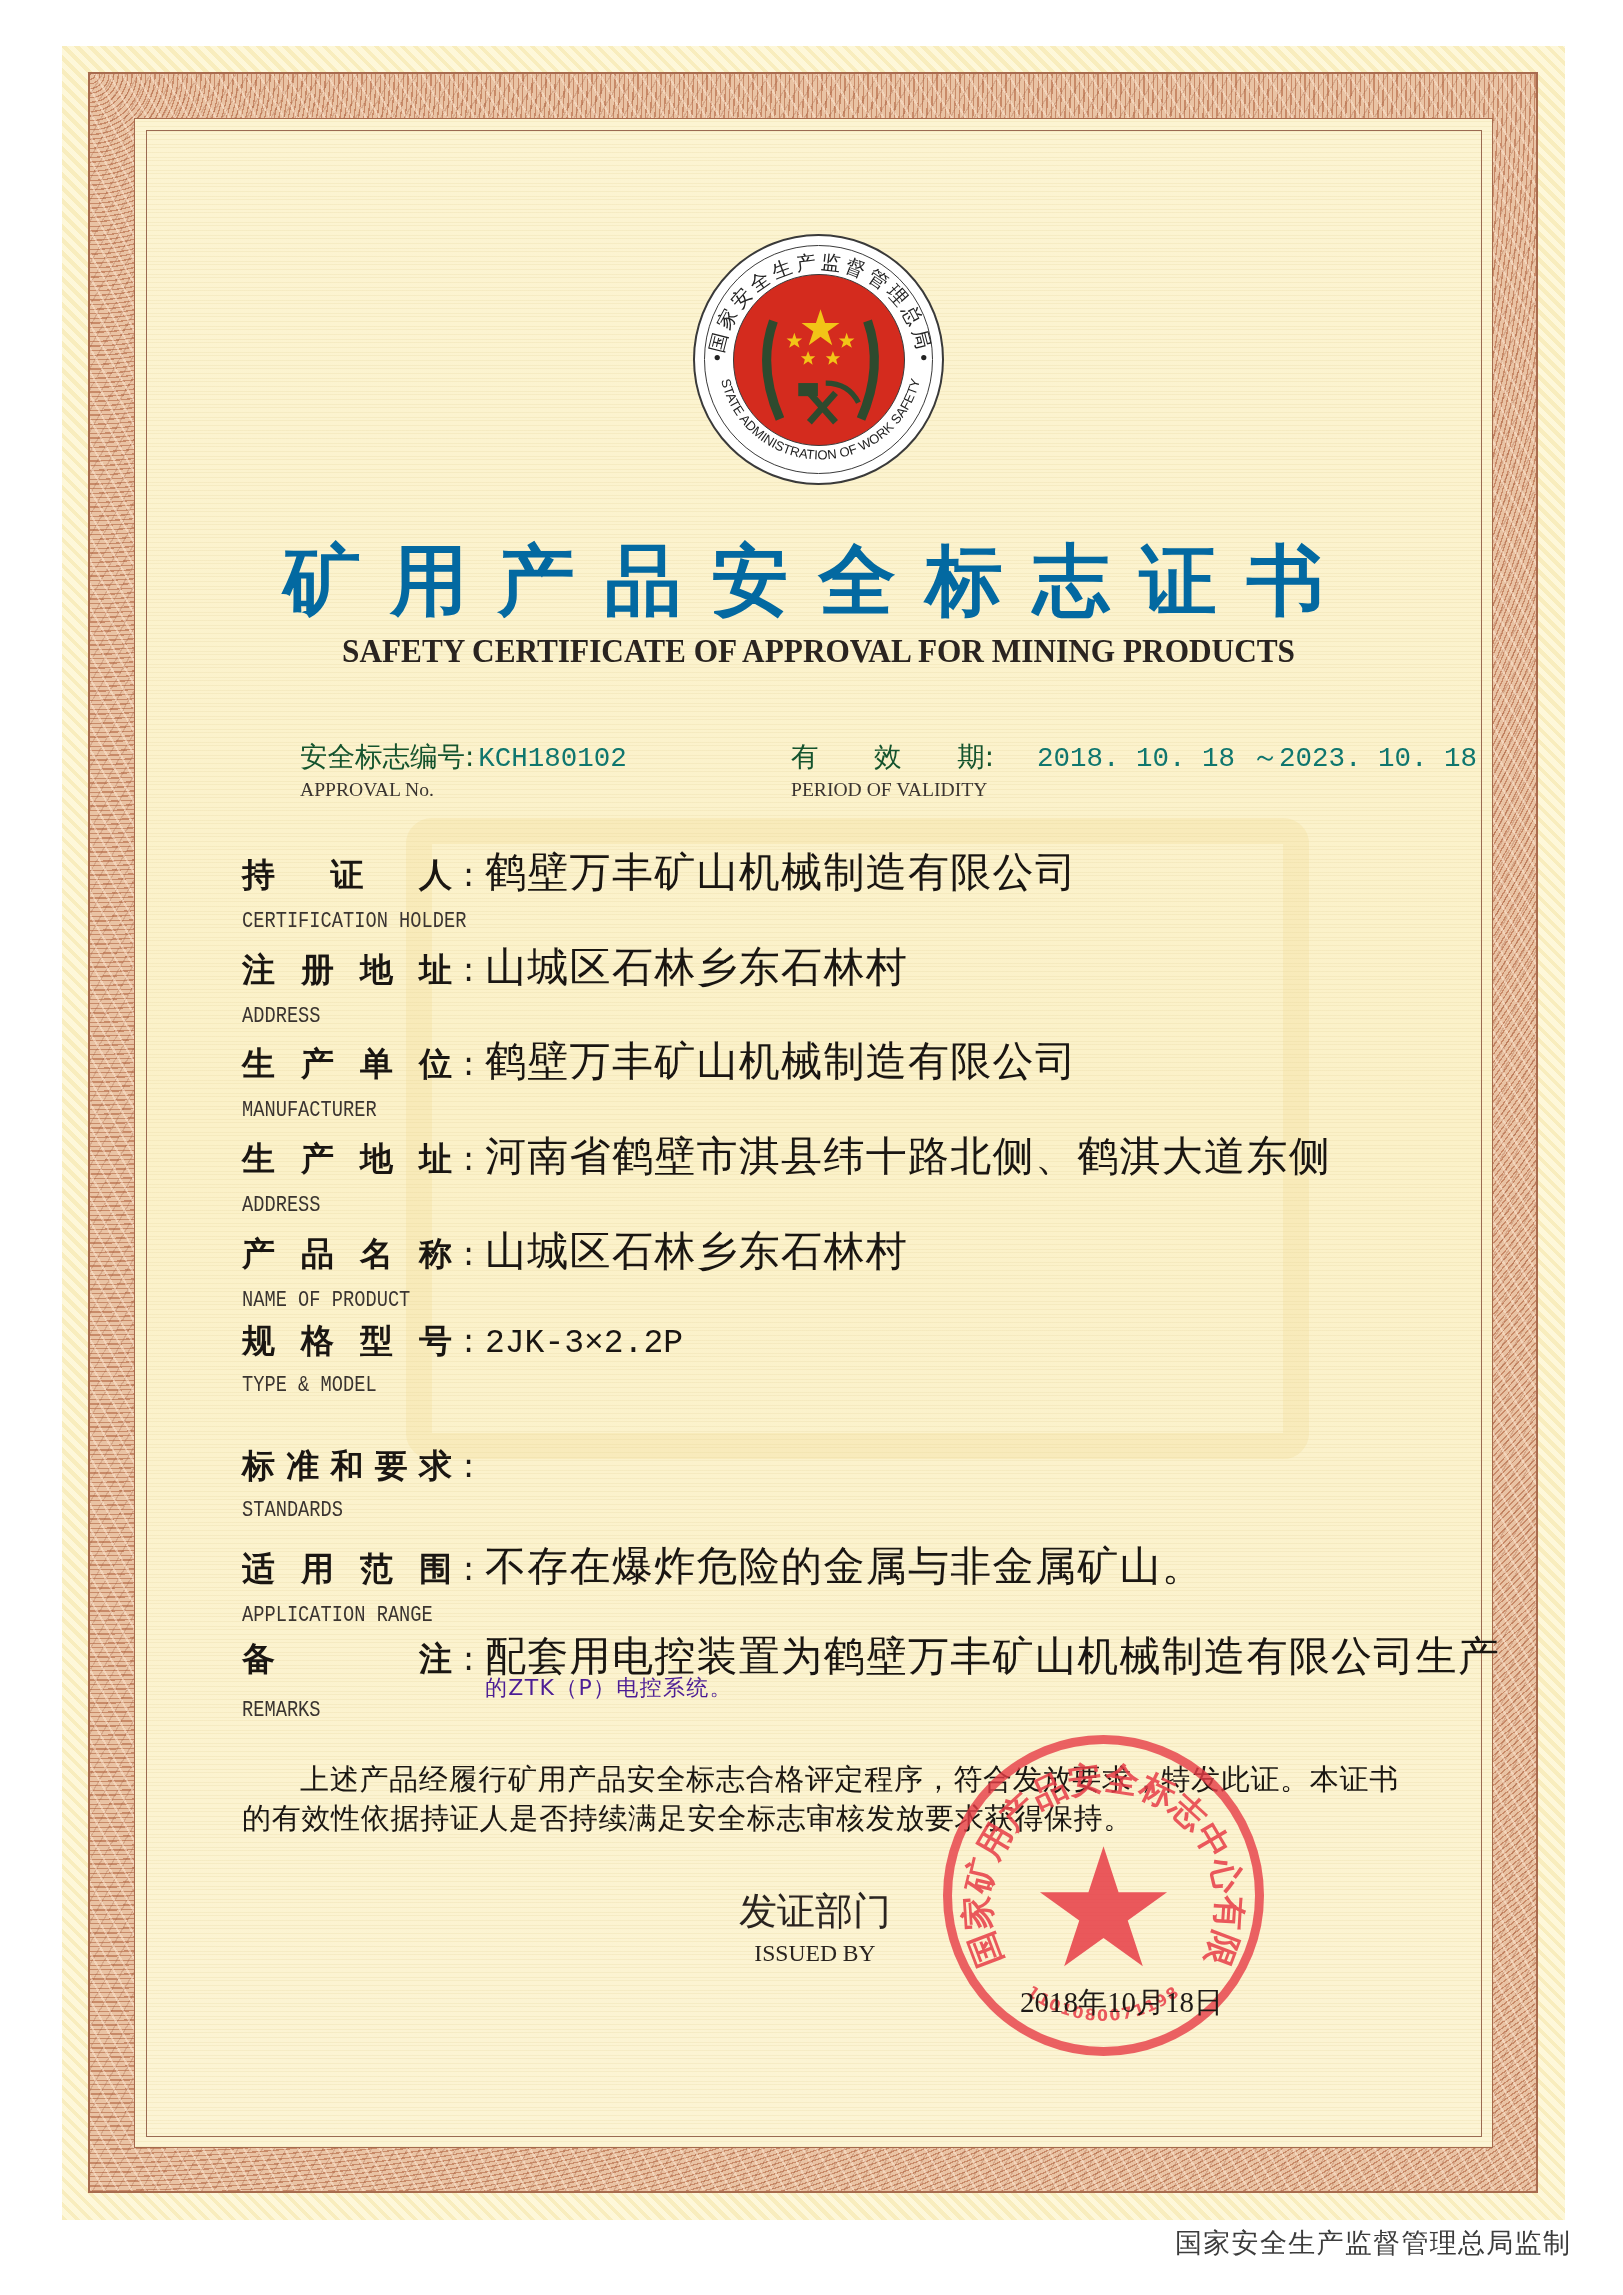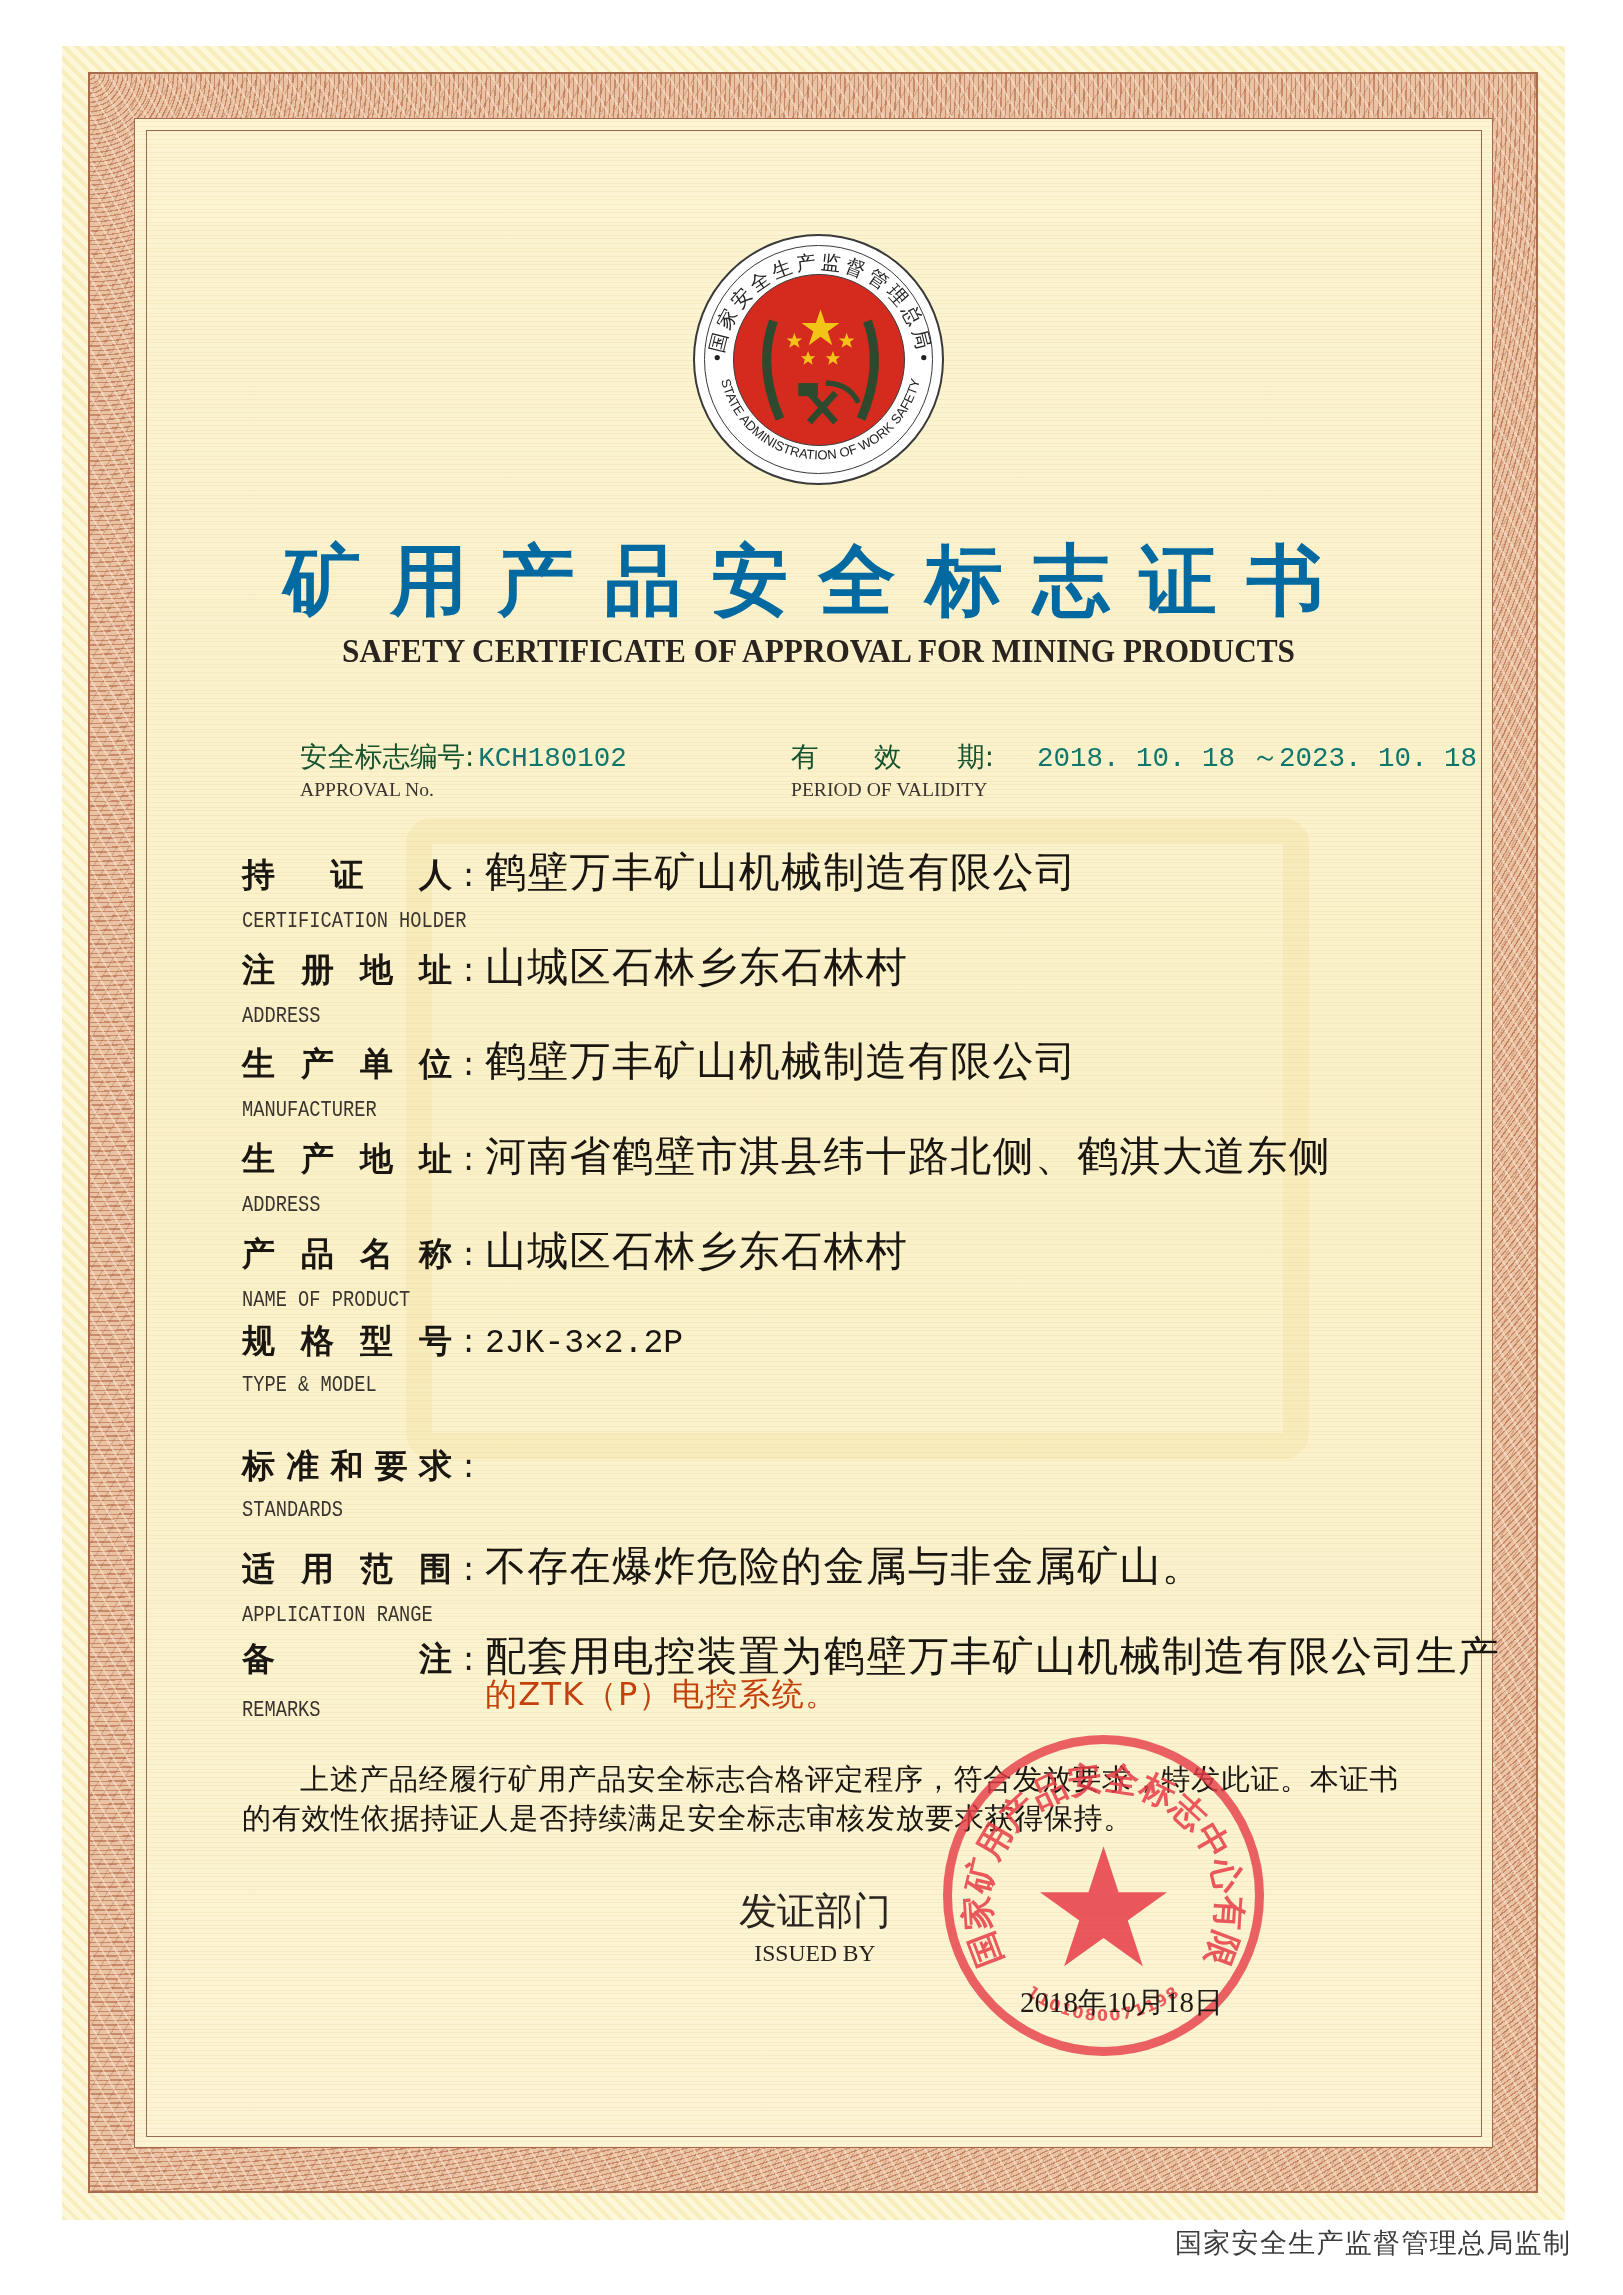--- a/index.html
+++ b/index.html
@@ -88,21 +88,21 @@
   .field .colon { font-family: "DejaVu Sans", sans-serif; font-size: 33px; width: 33px; text-align: center; }
   .field .value {
     font-family: "DejaVu Sans", sans-serif; font-size: 41px; color: #1a1612; letter-spacing: 1.3px;
   }
   .field .value.mono { font-family: "Liberation Mono", monospace; font-size: 33px; letter-spacing: 0; }
   .field .label-en {
     font-family: "Liberation Mono", monospace; font-size: 22px; color: #3a3430;
     margin-top: 9.2px; transform: scaleX(0.85); transform-origin: left;
   }
   .remarks-2 { position: absolute; left: 485px; top: 1673px;
-    font-family: "DejaVu Sans", sans-serif; font-size: 32px; color: #c2410c; letter-spacing: 1.3px; text-align: right; }
+    font-family: "DejaVu Sans", sans-serif; font-size: 22px; color: #4c1d95; letter-spacing: 1.3px; text-align: right; }
 
   .statement {
     position: absolute; left: 242px; top: 1760px; width: 1179px;
     font-family: "DejaVu Sans", sans-serif; font-size: 29px; line-height: 39px; color: #1a1612;
     text-indent: 58px; letter-spacing: 0.7px;
   }
 
   .issuer { position: absolute; left: 733px; top: 1886px; text-align: center; width: 164px; }
   .issuer-cn { font-family: "DejaVu Serif", serif; font-size: 38px; color: #2a2420; }
   .issuer-en { font-family: "Liberation Serif", serif; font-size: 23.6px; color: #2a2420; margin-top: 2.6px; }

